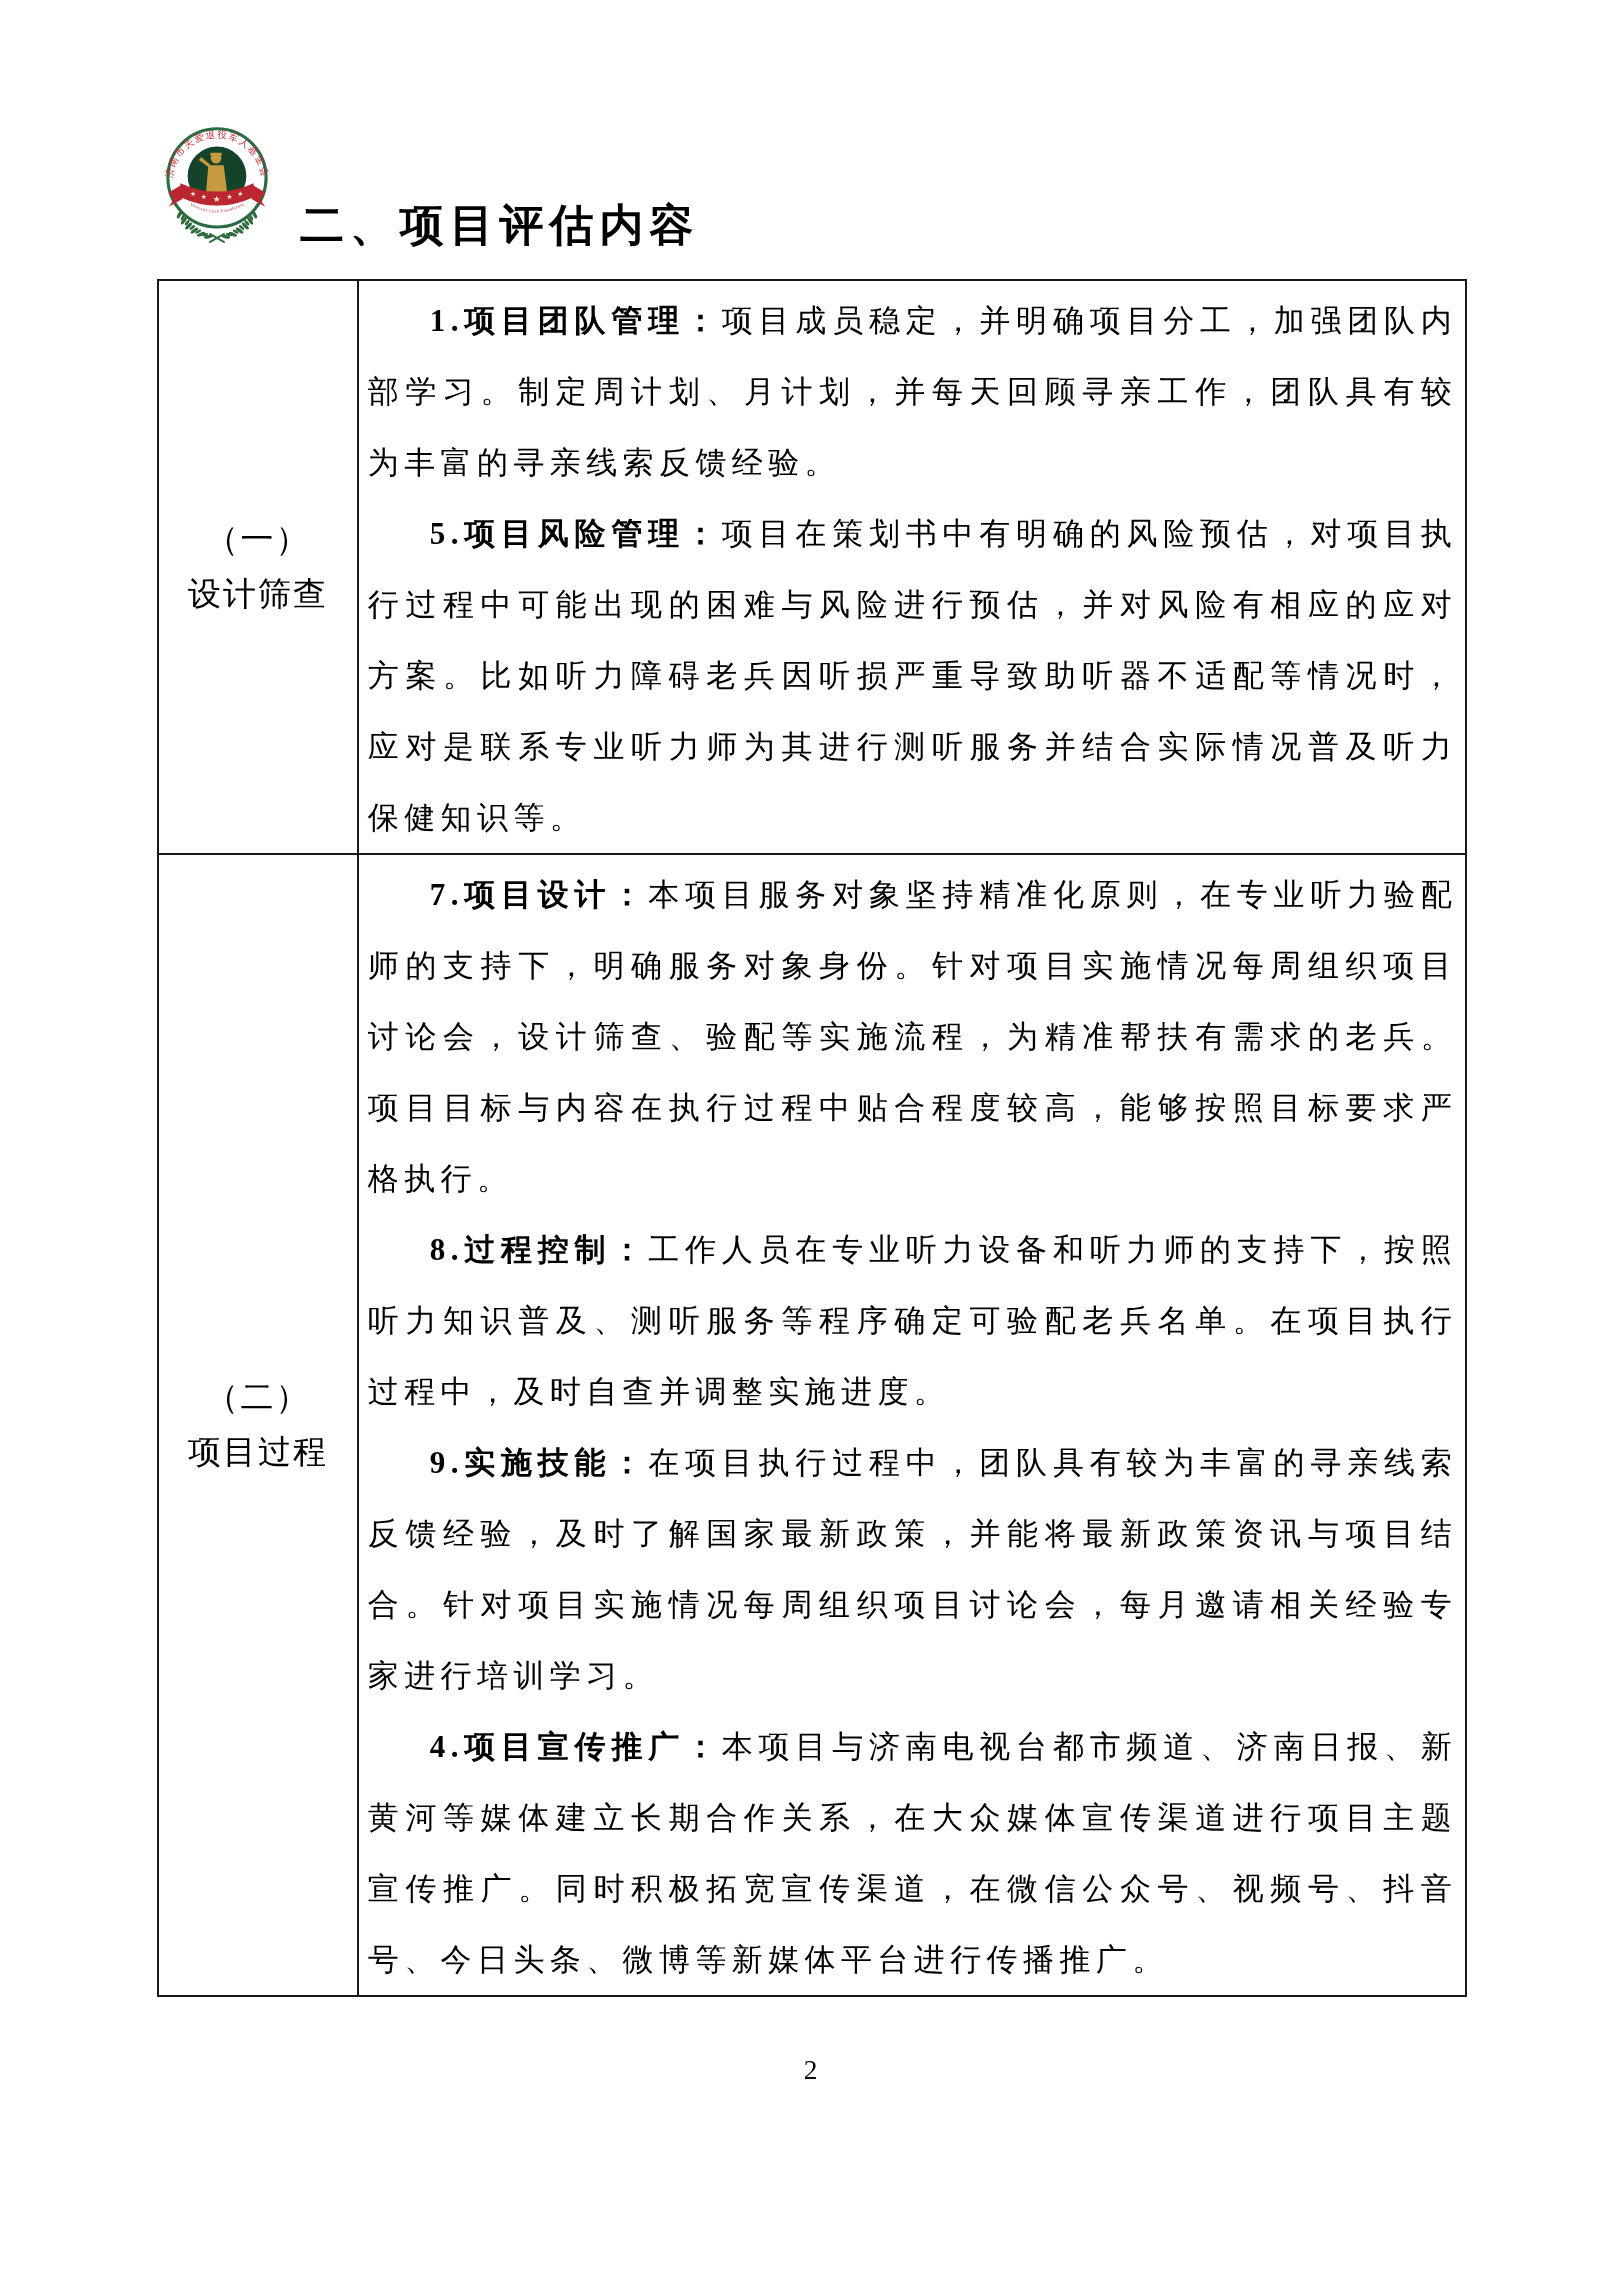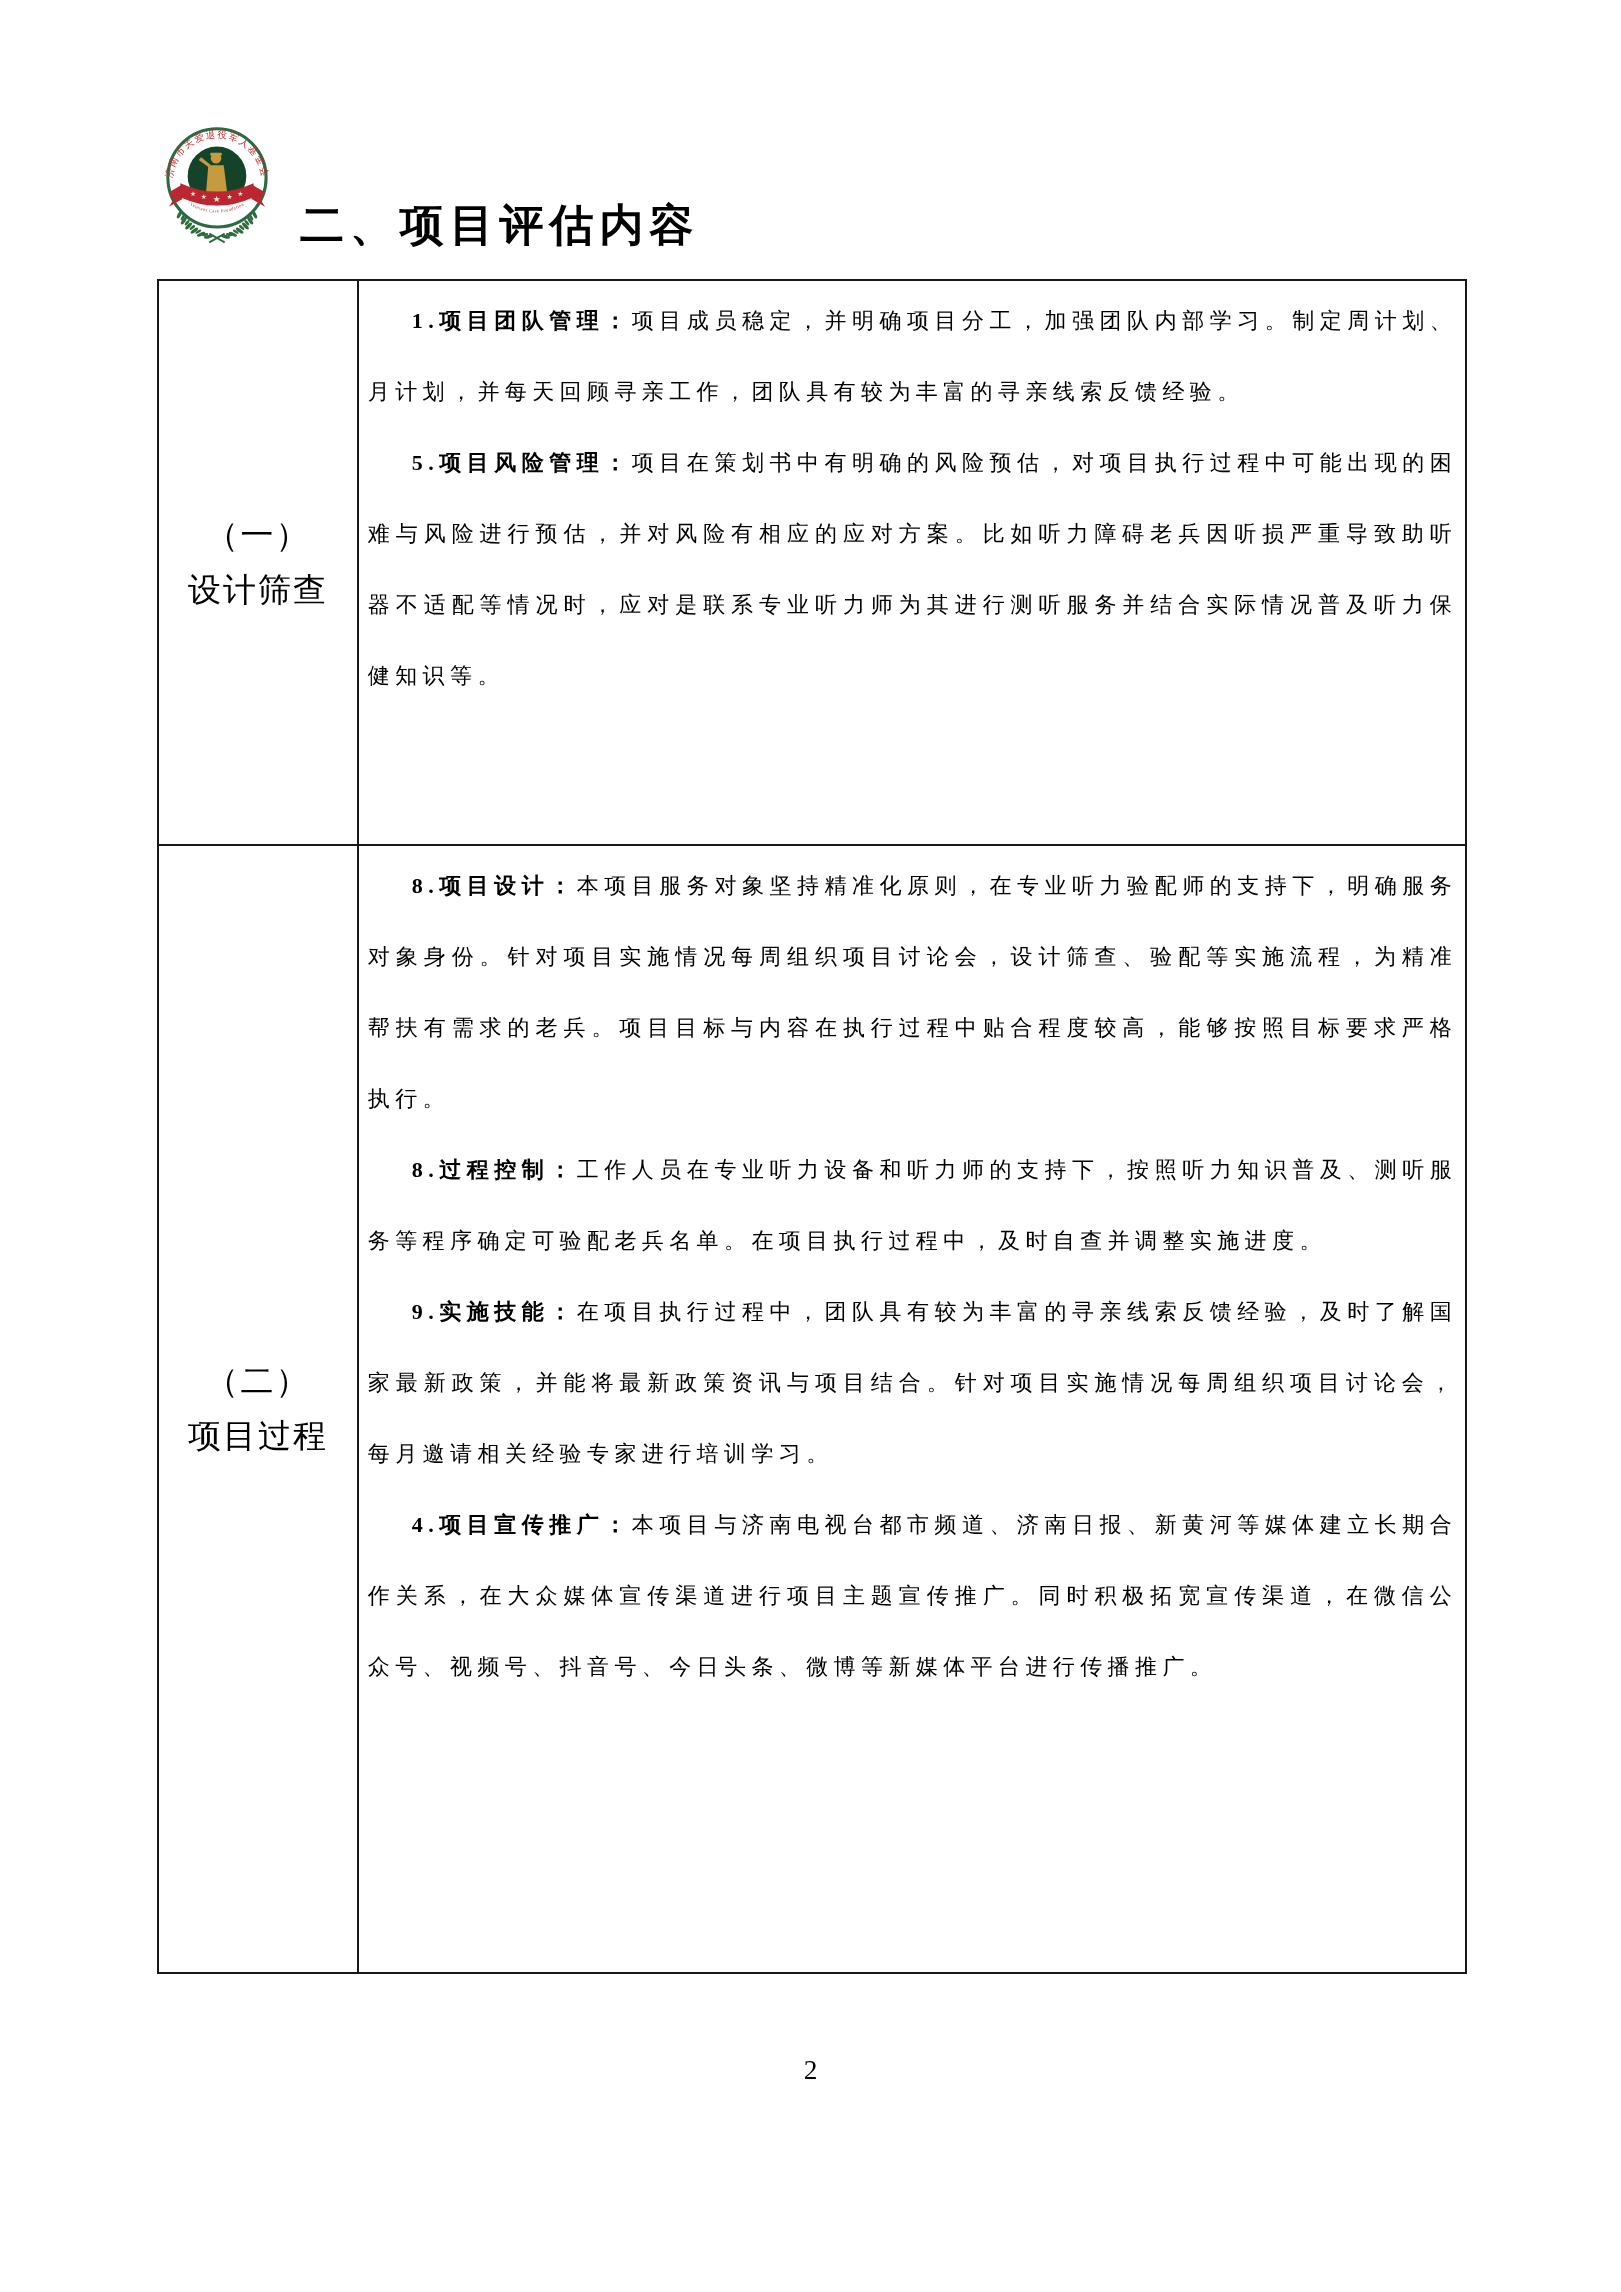--- a/index.html
+++ b/index.html
@@ -17,21 +17,21 @@
     position:absolute; left:157px; top:279px; width:1310px;
     border-collapse:collapse; table-layout:fixed;
   }
   table.eval td { border:2.4px solid #181818; }
   td.label-cell {
     width:196px; text-align:center; vertical-align:middle;
     font-size:33px; line-height:55px; letter-spacing:2px;
   }
   td.content-cell {
     padding:3.9px 7.8px 0 8.8px; vertical-align:top;
-    font-size:22px; line-height:71px; letter-spacing:5.4px;
+    font-size:31px; line-height:71px; letter-spacing:5.4px;
     text-align:justify;
   }
   tr.row-1 { height:565px; }
   tr.row-2 { height:1128px; }
   td.content-cell p { margin:0; text-indent:2em; }
   td.content-cell b { font-weight:bold; }
   .page-number {
     position:absolute; top:2055px; left:0; width:100%;
     text-align:center; font-size:27.4px;
   }
@@ -104,21 +104,21 @@
           <p><b>1.项目团队管理：</b><span>项目成员稳定，并明确项目分工，加强团队内部学习。制定周计划、月计划，并每天回顾寻亲工作，团队具有较为丰富的寻亲线索反馈经验。</span></p>
           <p><b>5.项目风险管理：</b><span>项目在策划书中有明确的风险预估，对项目执行过程中可能出现的困难与风险进行预估，并对风险有相应的应对方案。比如听力障碍老兵因听损严重导致助听器不适配等情况时，应对是联系专业听力师为其进行测听服务并结合实际情况普及听力保健知识等。</span></p>
         </td>
       </tr>
       <tr class="row-2">
         <td class="label-cell">
           <div>（二）</div>
           <div>项目过程</div>
         </td>
         <td class="content-cell">
-          <p><b>8.项目设计：</b><span>本项目服务对象坚持精准化原则，在专业听力验配师的支持下，明确服务对象身份。针对项目实施情况每周组织项目讨论会，设计筛查、验配等实施流程，为精准帮扶有需求的老兵。项目目标与内容在执行过程中贴合程度较高，能够按照目标要求严格执行。</span></p>
+          <p><b>7.项目设计：</b><span>本项目服务对象坚持精准化原则，在专业听力验配师的支持下，明确服务对象身份。针对项目实施情况每周组织项目讨论会，设计筛查、验配等实施流程，为精准帮扶有需求的老兵。项目目标与内容在执行过程中贴合程度较高，能够按照目标要求严格执行。</span></p>
           <p><b>8.过程控制：</b><span>工作人员在专业听力设备和听力师的支持下，按照听力知识普及、测听服务等程序确定可验配老兵名单。在项目执行过程中，及时自查并调整实施进度。</span></p>
           <p><b>9.实施技能：</b><span>在项目执行过程中，团队具有较为丰富的寻亲线索反馈经验，及时了解国家最新政策，并能将最新政策资讯与项目结合。针对项目实施情况每周组织项目讨论会，每月邀请相关经验专家进行培训学习。</span></p>
           <p><b>4.项目宣传推广：</b><span>本项目与济南电视台都市频道、济南日报、新黄河等媒体建立长期合作关系，在大众媒体宣传渠道进行项目主题宣传推广。同时积极拓宽宣传渠道，在微信公众号、视频号、抖音号、今日头条、微博等新媒体平台进行传播推广。</span></p>
         </td>
       </tr>
     </tbody>
   </table>
 
   <div class="page-number">2</div>
 

